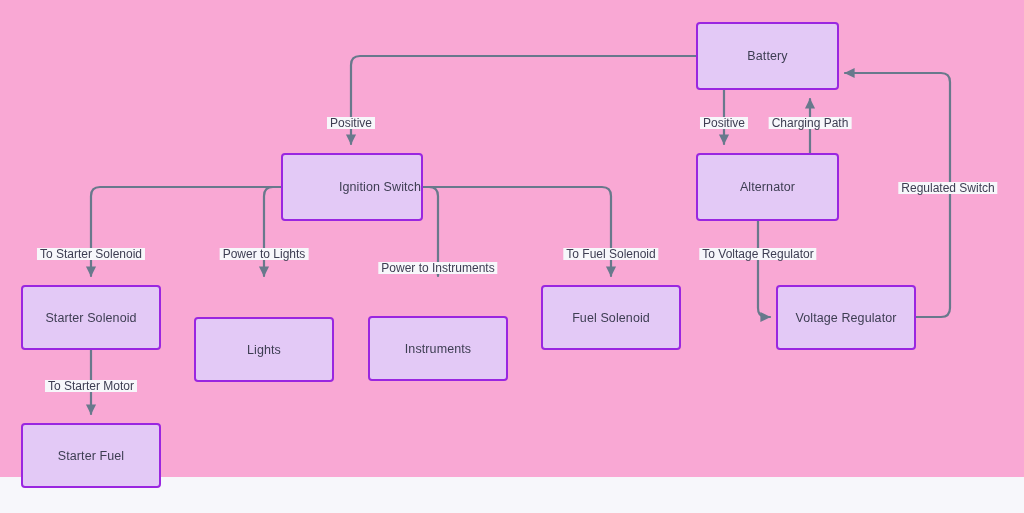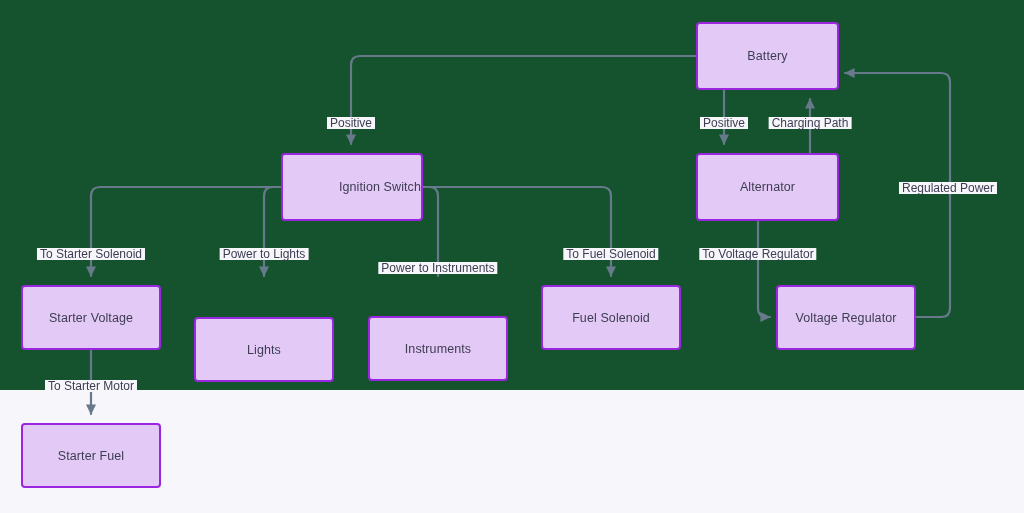--- a/index.html
+++ b/index.html
@@ -9,22 +9,22 @@
   body {
     width: 1024px;
     height: 513px;
     background: #f7f7fb;
     font-family: "Liberation Sans", sans-serif;
     overflow: hidden;
   }
   #diagram-root {
     position: relative;
     width: 1024px;
-    height: 390px;
-    background: #14532d;
+    height: 477px;
+    background: #f9a8d4;
     text-decoration: underline;
   }
   svg.flow-canvas {
     position: absolute;
     left: 0;
     top: 0;
     width: 1024px;
     height: 513px;
   }
   .edge-path {
@@ -98,21 +98,21 @@
       <div class="node-box" style="left: 696px; top: 22px; width: 143px; height: 68px;">
         <span>Battery</span>
       </div>
       <div class="node-box" style="left: 281px; top: 153px; width: 142px; height: 68px; justify-content: flex-end;">
         <span>Ignition Switch</span>
       </div>
       <div class="node-box" style="left: 696px; top: 153px; width: 143px; height: 68px;">
         <span>Alternator</span>
       </div>
       <div class="node-box" style="left: 21px; top: 285px; width: 140px; height: 65px;">
-        <span>Starter Voltage</span>
+        <span>Starter Solenoid</span>
       </div>
       <div class="node-box" style="left: 194px; top: 285px; width: 140px; height: 65px; margin-top: 32px;">
         <span>Lights</span>
       </div>
       <div class="node-box" style="left: 368px; top: 285px; width: 140px; height: 65px; margin-top: 31px;">
         <span>Instruments</span>
       </div>
       <div class="node-box" style="left: 541px; top: 285px; width: 140px; height: 65px;">
         <span>Fuel Solenoid</span>
       </div>
@@ -125,17 +125,17 @@
     </div>
   <div id="label-layer">
       <div class="edge-label" style="left: 351px; top: 123px;">Positive</div>
       <div class="edge-label" style="left: 724px; top: 123px;">Positive</div>
       <div class="edge-label" style="left: 810px; top: 123px;">Charging Path</div>
       <div class="edge-label" style="left: 91px; top: 254px;">To Starter Solenoid</div>
       <div class="edge-label" style="left: 264px; top: 254px;">Power to Lights</div>
       <div class="edge-label" style="left: 438px; top: 268px;">Power to Instruments</div>
       <div class="edge-label" style="left: 611px; top: 254px;">To Fuel Solenoid</div>
       <div class="edge-label" style="left: 758px; top: 254px;">To Voltage Regulator</div>
-      <div class="edge-label" style="left: 948px; top: 188px;">Regulated Power</div>
+      <div class="edge-label" style="left: 948px; top: 188px;">Regulated Switch</div>
       <div class="edge-label" style="left: 91px; top: 386px;">To Starter Motor</div>
     </div>
 
 </div>
 
 </body></html>

